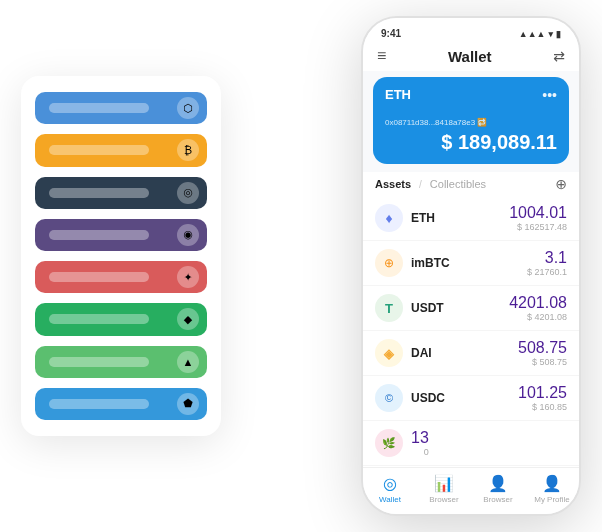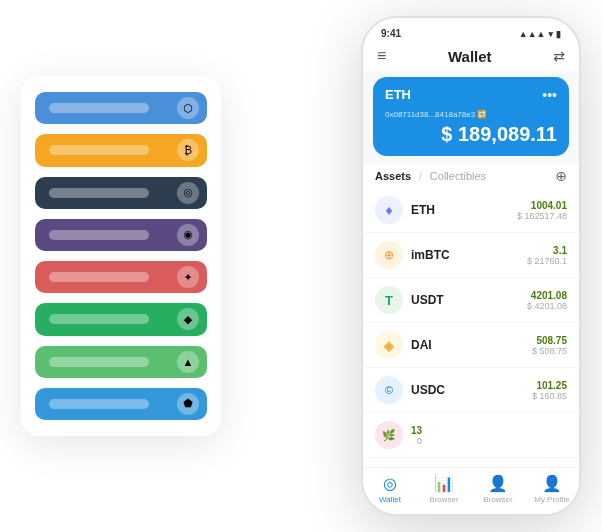--- a/index.html
+++ b/index.html
@@ -146,21 +146,21 @@
       align-items: flex-start;
       margin-bottom: 4px;
     }
     .wallet-coin-name {
       font-size: 13px;
       font-weight: 700;
     }
     .wallet-address {
       font-size: 8px;
       opacity: 0.8;
-      margin-top: 8px;
+      margin-top: 16px;
     }
     .wallet-dots {
       font-size: 14px;
       opacity: 0.9;
     }
     .wallet-balance {
       font-size: 20px;
       font-weight: 700;
       text-align: right;
       margin-top: 6px;
@@ -229,23 +229,23 @@
     .asset-name {
       flex: 1;
       font-size: 12px;
       font-weight: 600;
       color: #222;
     }
     .asset-amounts {
       text-align: right;
     }
     .asset-amount {
-      font-size: 10px;
-      font-weight: 700;
-      color: #4d7c0f;
+      font-size: 16px;
+      font-weight: 400;
+      color: #4c1d95;
     }
     .asset-value {
       font-size: 9px;
       color: #aaa;
     }
 
     
     .bottom-nav {
       background: #fff;
       border-top: 1px solid #f0f0f0;

